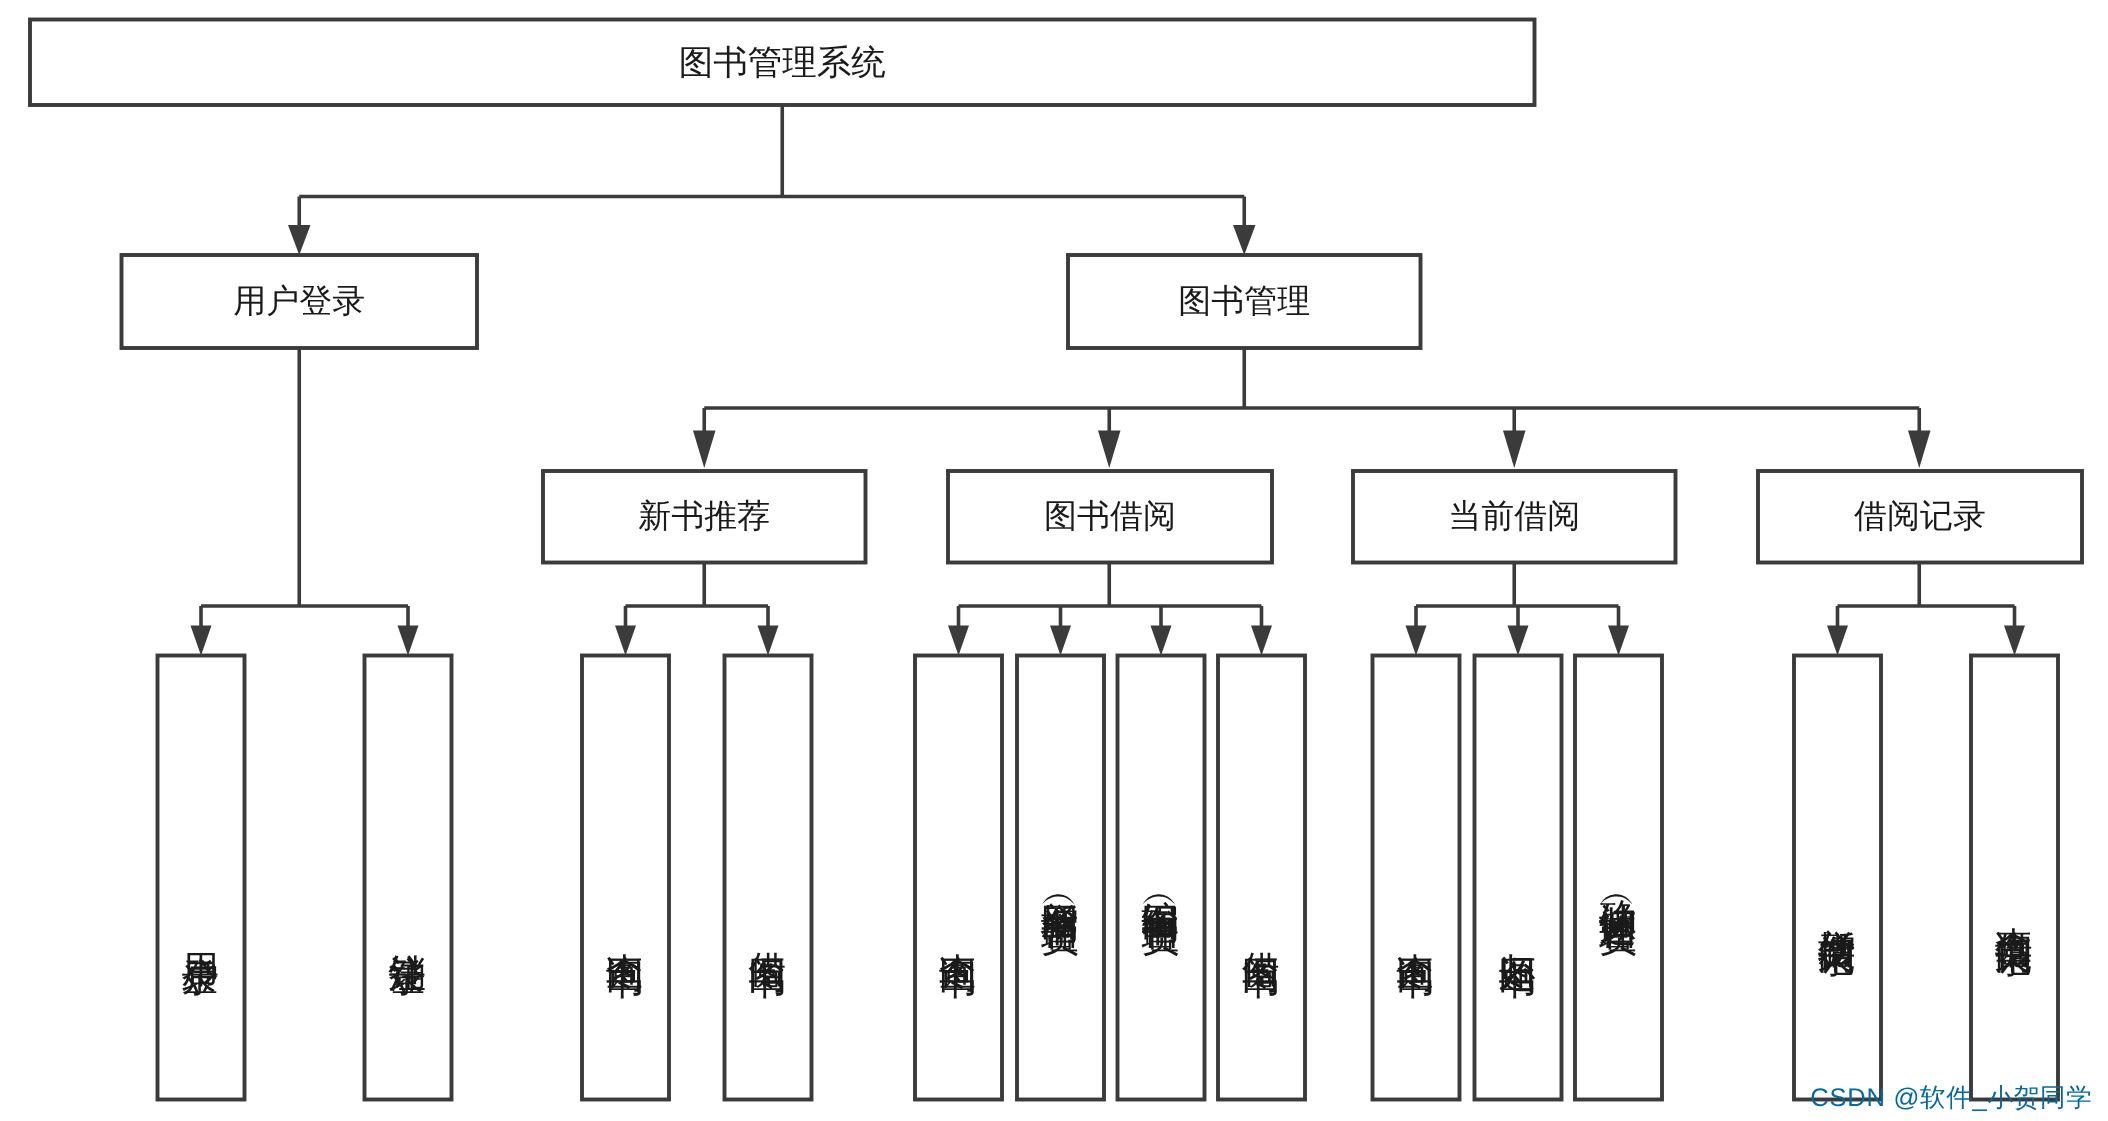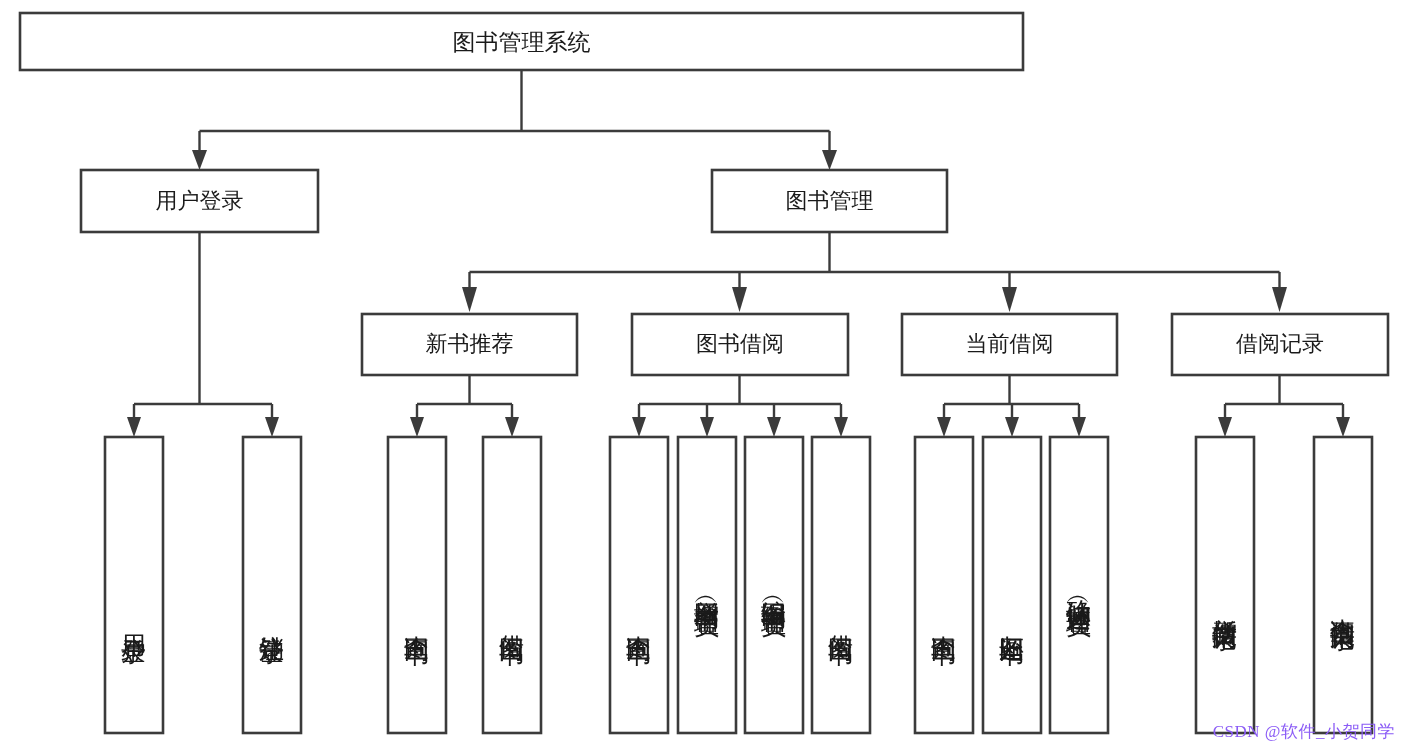--- a/index.html
+++ b/index.html
@@ -71,23 +71,23 @@
     line-height: 1.0;
     letter-spacing: 2px;
     color: #1a1a1a;
     white-space: nowrap;
     text-align: left;
   }
   .watermark {
     position: absolute;
     right: 10px;
     bottom: 4px;
-    font-family: Liberation Serif, serif;
+    font-family: Liberation Sans, sans-serif;
     font-size: 17px;
-    color: #8b5cf6;
+    color: #0369a1;
     letter-spacing: 0.5px;
     white-space: nowrap;
     pointer-events: none;
   }
 </style>
 </head>
 <body>
 
 <div id="diagram-root">
 

